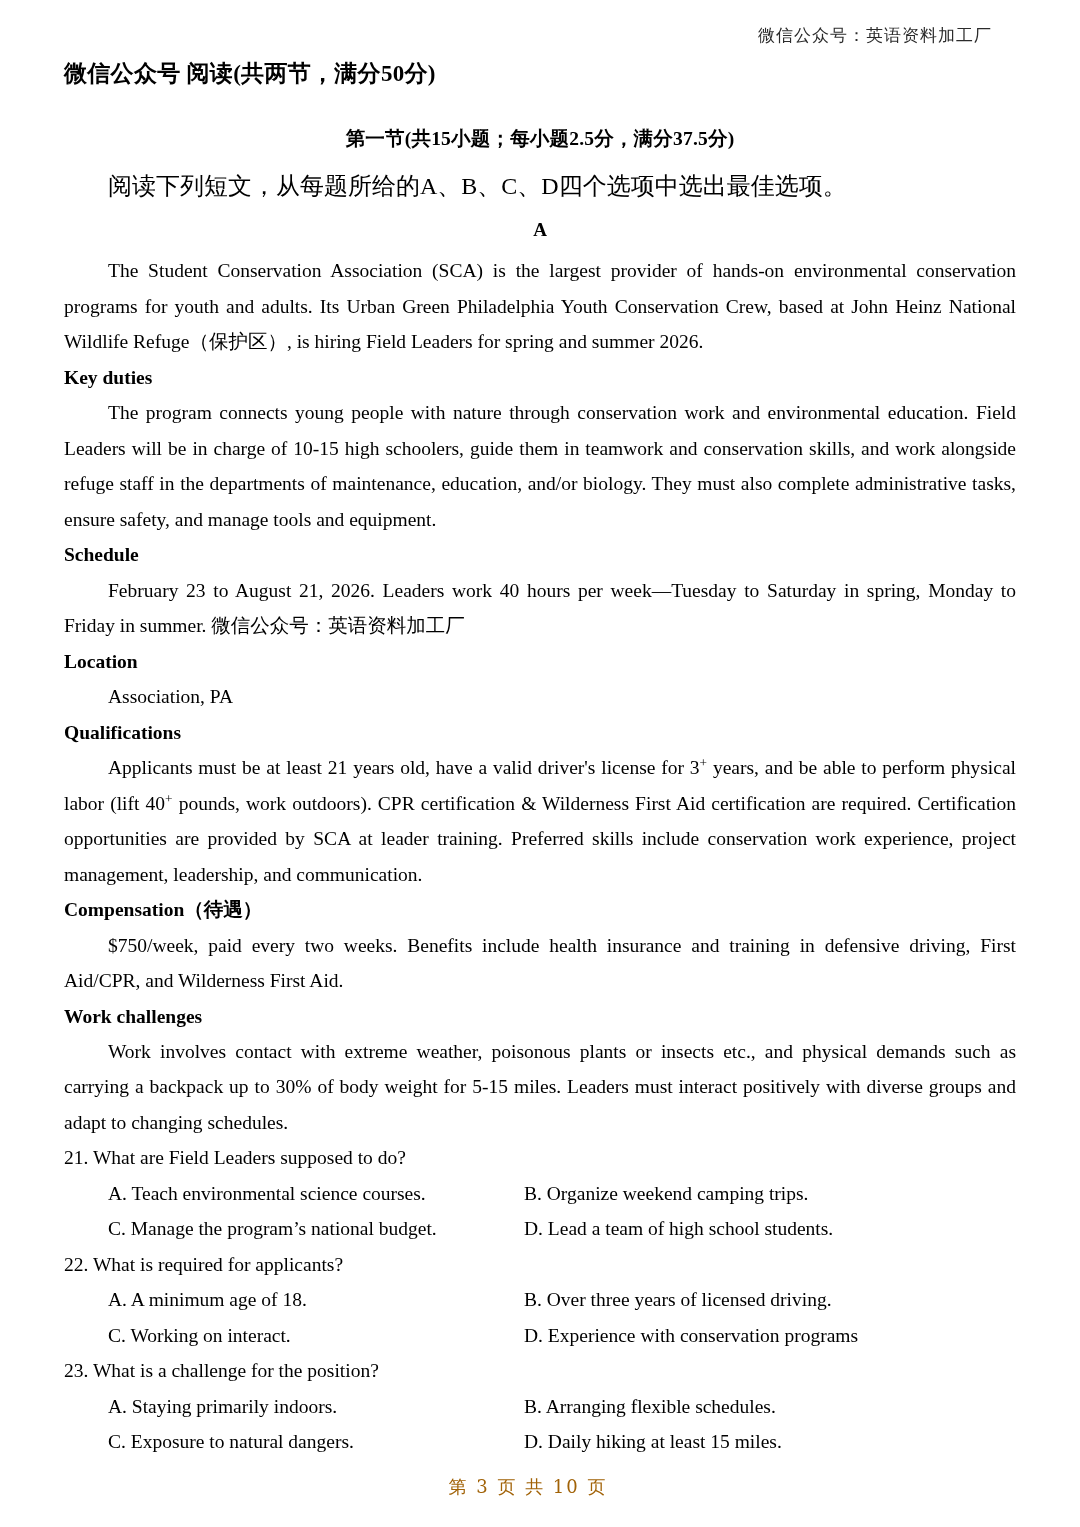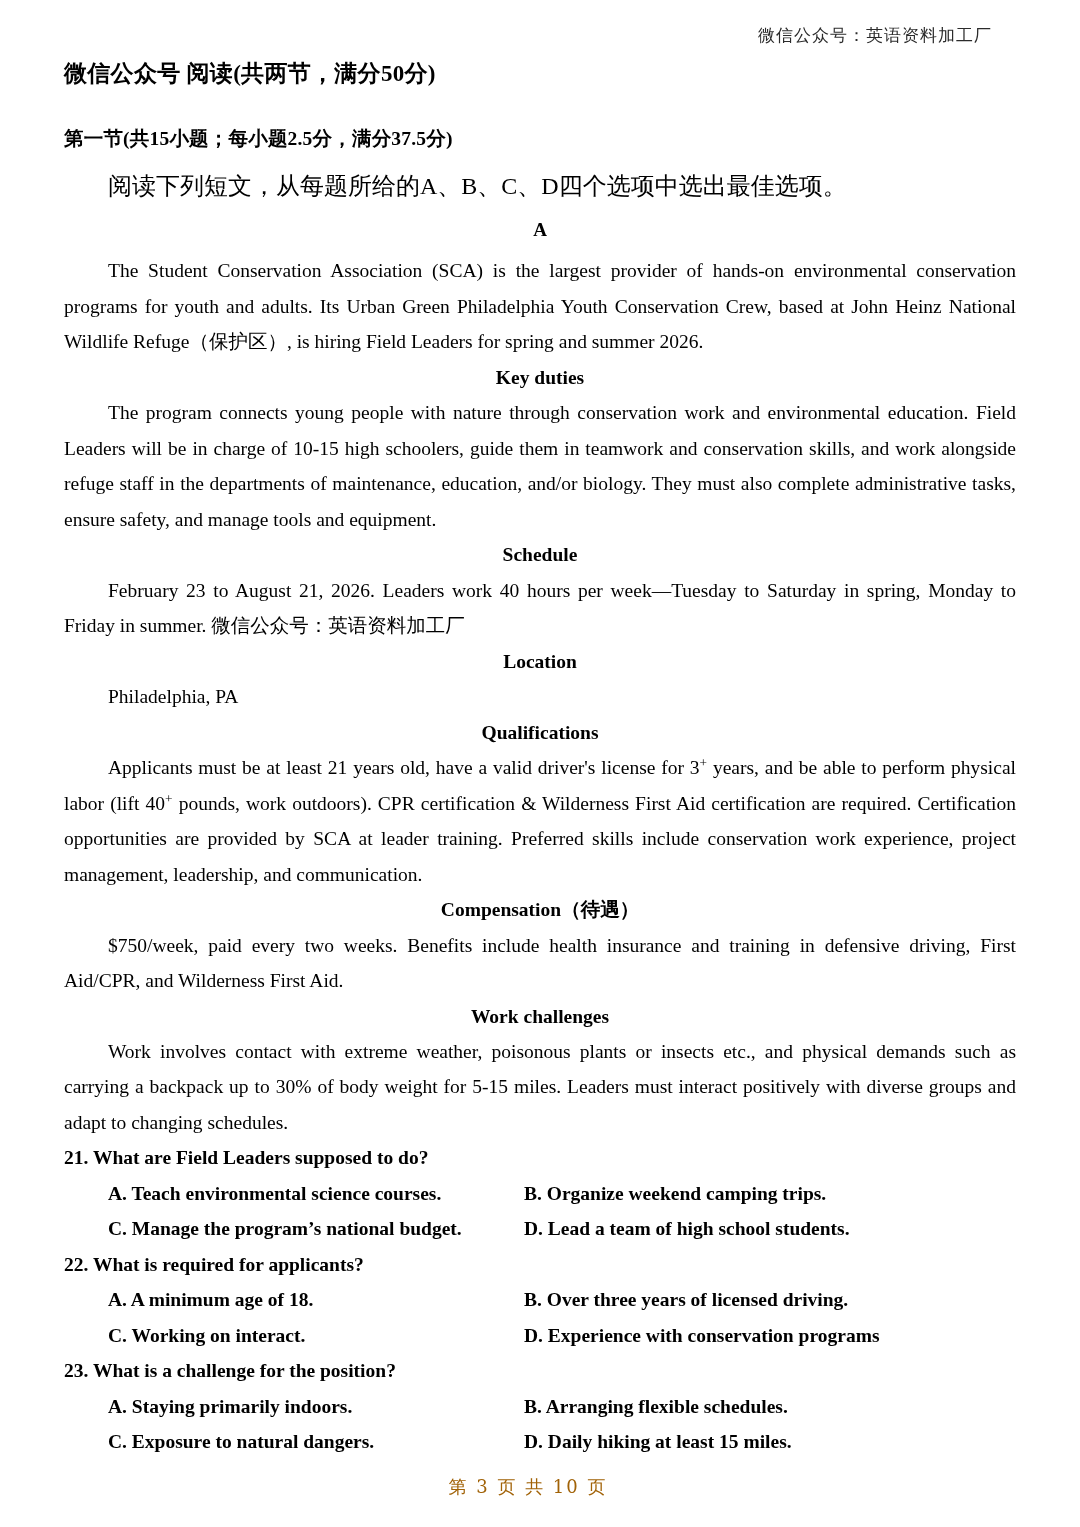--- a/index.html
+++ b/index.html
@@ -51,20 +51,21 @@
     letter-spacing: 0.3px;
     margin: 0 0 38px 0;
     line-height: 1.2;
   }
   .section-title {
     font-size: 19.5px;
     font-weight: bold;
     letter-spacing: 0.2px;
     margin: 0 0 14px 0;
     line-height: 1.3;
+    text-align: center;
   }
   .instruction {
     font-size: 24px;
     margin: 0 0 8px 0;
     text-indent: 44px;
     line-height: 1.75;
   }
   .passage-label {
     text-align: center;
     font-size: 19px;
@@ -83,39 +84,37 @@
     text-indent: 44px;
   }
   p.body.last-flush {
     text-align-last: left;
   }
   .sub-head {
     font-size: 19.5px;
     font-weight: bold;
     line-height: 1.82;
     margin: 0;
-    text-align: center;
   }
   .cn-gloss {
     font-family: "DejaVu Serif", "Liberation Serif", serif;
     font-weight: bold;
   }
   .cn-inline {
     font-family: "DejaVu Serif", "Liberation Serif", serif;
   }
   .sup {
     font-size: 0.68em;
     vertical-align: super;
     line-height: 0;
   }
 
   
   .question-block {
     margin: 0;
-    font-weight: bold;
   }
   .question-stem {
     font-size: 19.5px;
     line-height: 1.82;
     margin: 0;
   }
   .options-row {
     display: flex;
     font-size: 19.5px;
     line-height: 1.82;
@@ -169,21 +168,21 @@
     <p class="body">The program connects young people with nature through conservation work and environmental education. Field Leaders will be in charge of 10-15 high schoolers, guide them in teamwork and conservation skills, and work alongside refuge staff in the departments of maintenance, education, and/or biology. They must also complete administrative tasks, ensure safety, and manage tools and equipment.</p>
 
     <div class="sub-head">
       <span>Schedule</span>
     </div>
     <p class="body last-flush"><span>February 23 to August 21, 2026. Leaders work 40 hours per week—Tuesday to Saturday in spring, Monday to Friday in summer.</span> <span class="cn-inline">微信公众号：英语资料加工厂</span></p>
 
     <div class="sub-head">
       <span>Location</span>
     </div>
-    <p class="body last-flush">Philadelphia, PA</p>
+    <p class="body last-flush">Association, PA</p>
 
     <div class="sub-head">
       <span>Qualifications</span>
     </div>
     <p class="body"><span>Applicants must be at least 21 years old, have a valid driver's license for 3</span><span class="sup">+</span><span> years, and be able to perform physical labor (lift 40</span><span class="sup">+</span><span> pounds, work outdoors). CPR certification &amp; Wilderness First Aid certification are required. Certification opportunities are provided by SCA at leader training. Preferred skills include conservation work experience, project management, leadership, and communication.</span></p>
 
     <div class="sub-head">
       <span>Compensation</span><span class="cn-gloss">（待遇）</span>
     </div>
     <p class="body last-flush">$750/week, paid every two weeks. Benefits include health insurance and training in defensive driving, First Aid/CPR, and Wilderness First Aid.</p>

